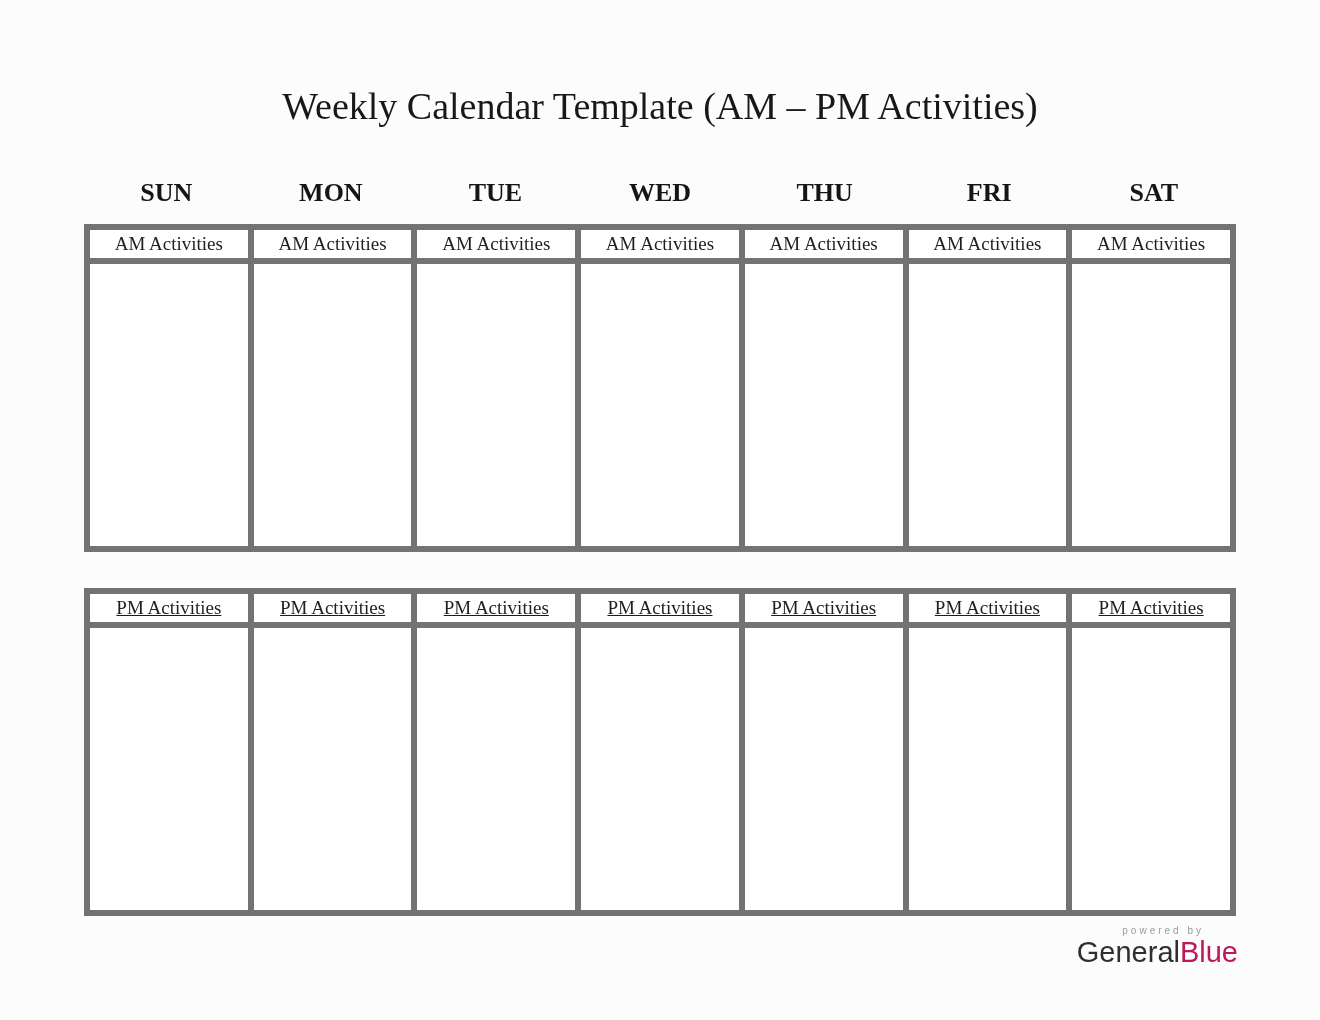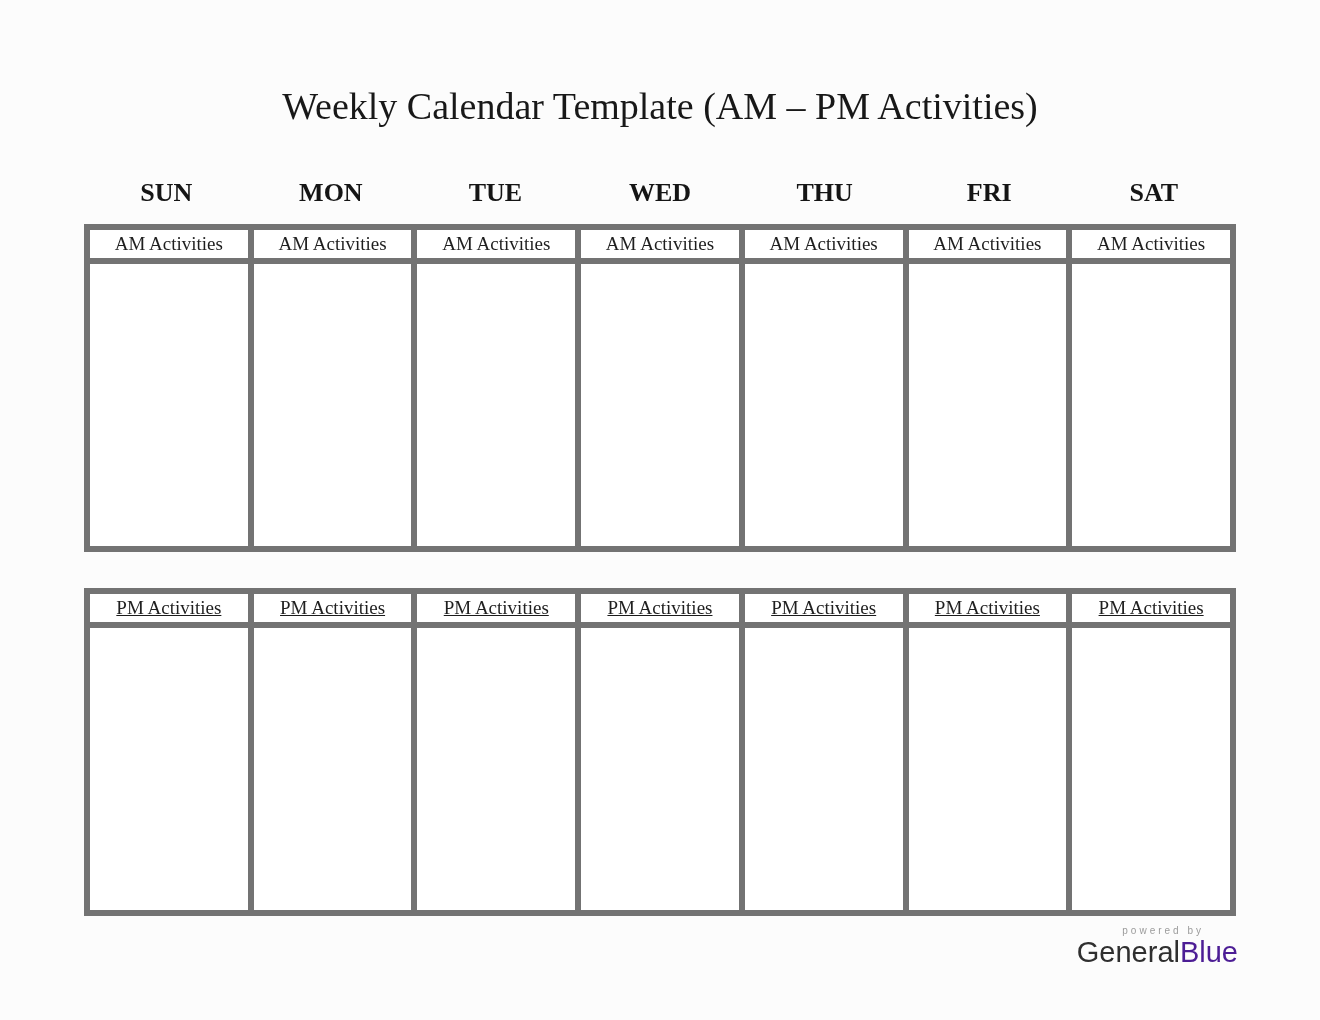--- a/index.html
+++ b/index.html
@@ -81,21 +81,21 @@
     color: #9b9b9b;
     padding-right: 34px;
     line-height: 1.1;
   }
   .brand {
     font-size: 29px;
     line-height: 1.15;
     cursor: pointer;
   }
   .brand .brand-general { color: #2f2f2f; text-align: right; }
-  .brand .brand-blue { color: #4c1d95; }
+  .brand .brand-blue { color: #be185d; }
 </style>
 </head>
 <body>
 
 <div class="page">
 
   <h1 class="title">Weekly Calendar Template (AM – PM Activities)</h1>
 
   <div class="content">
 

